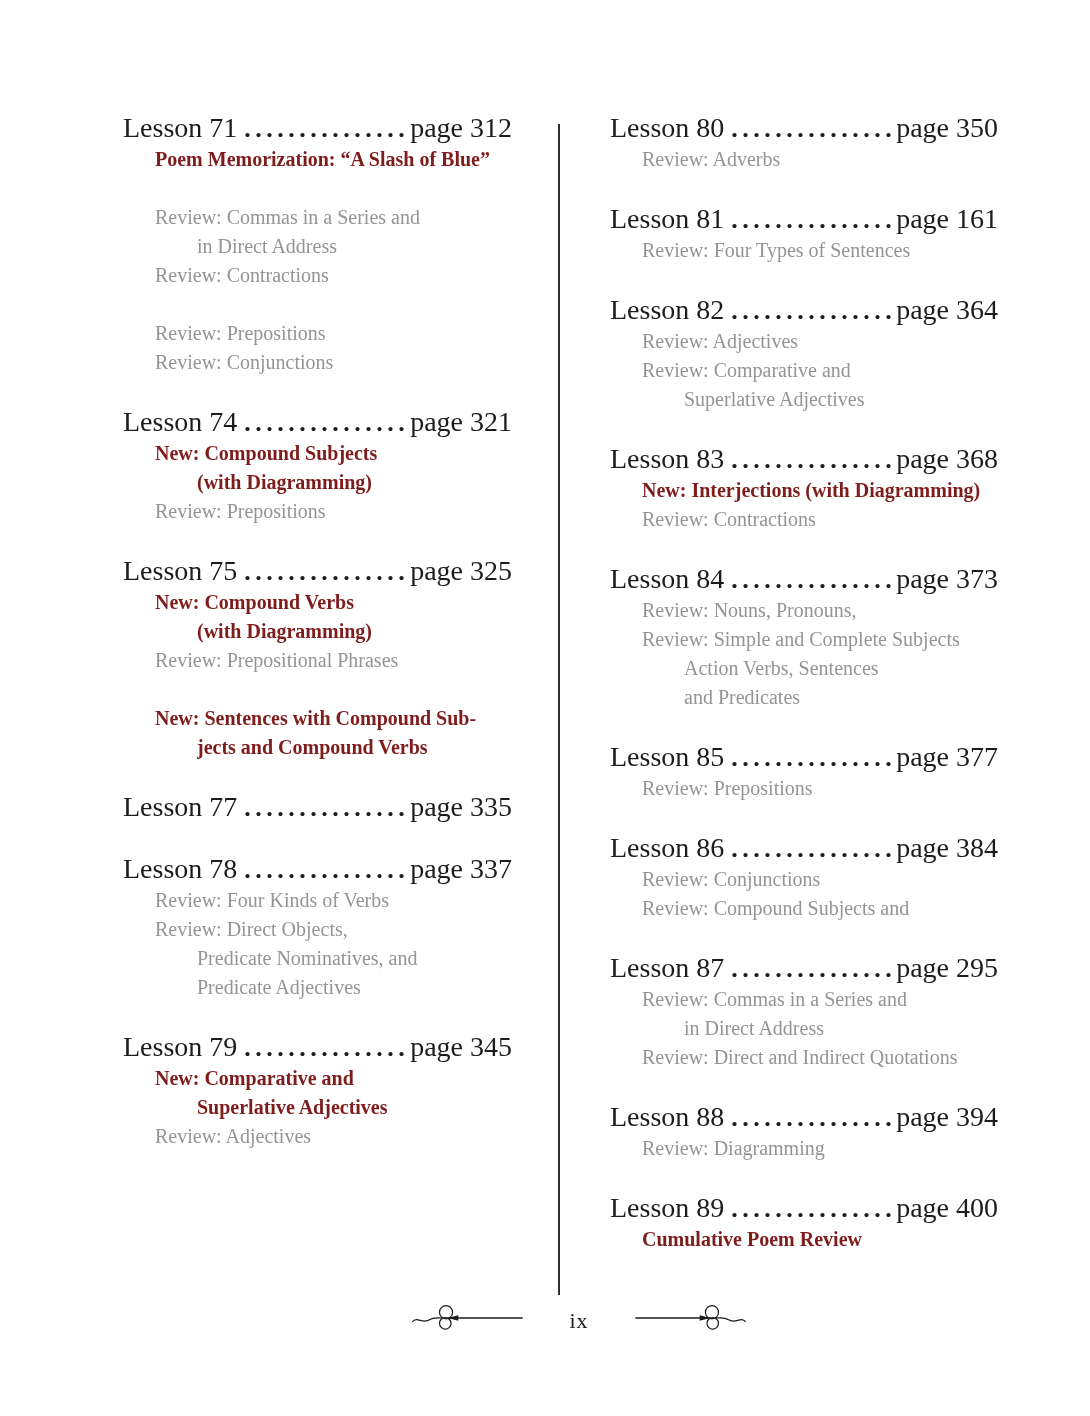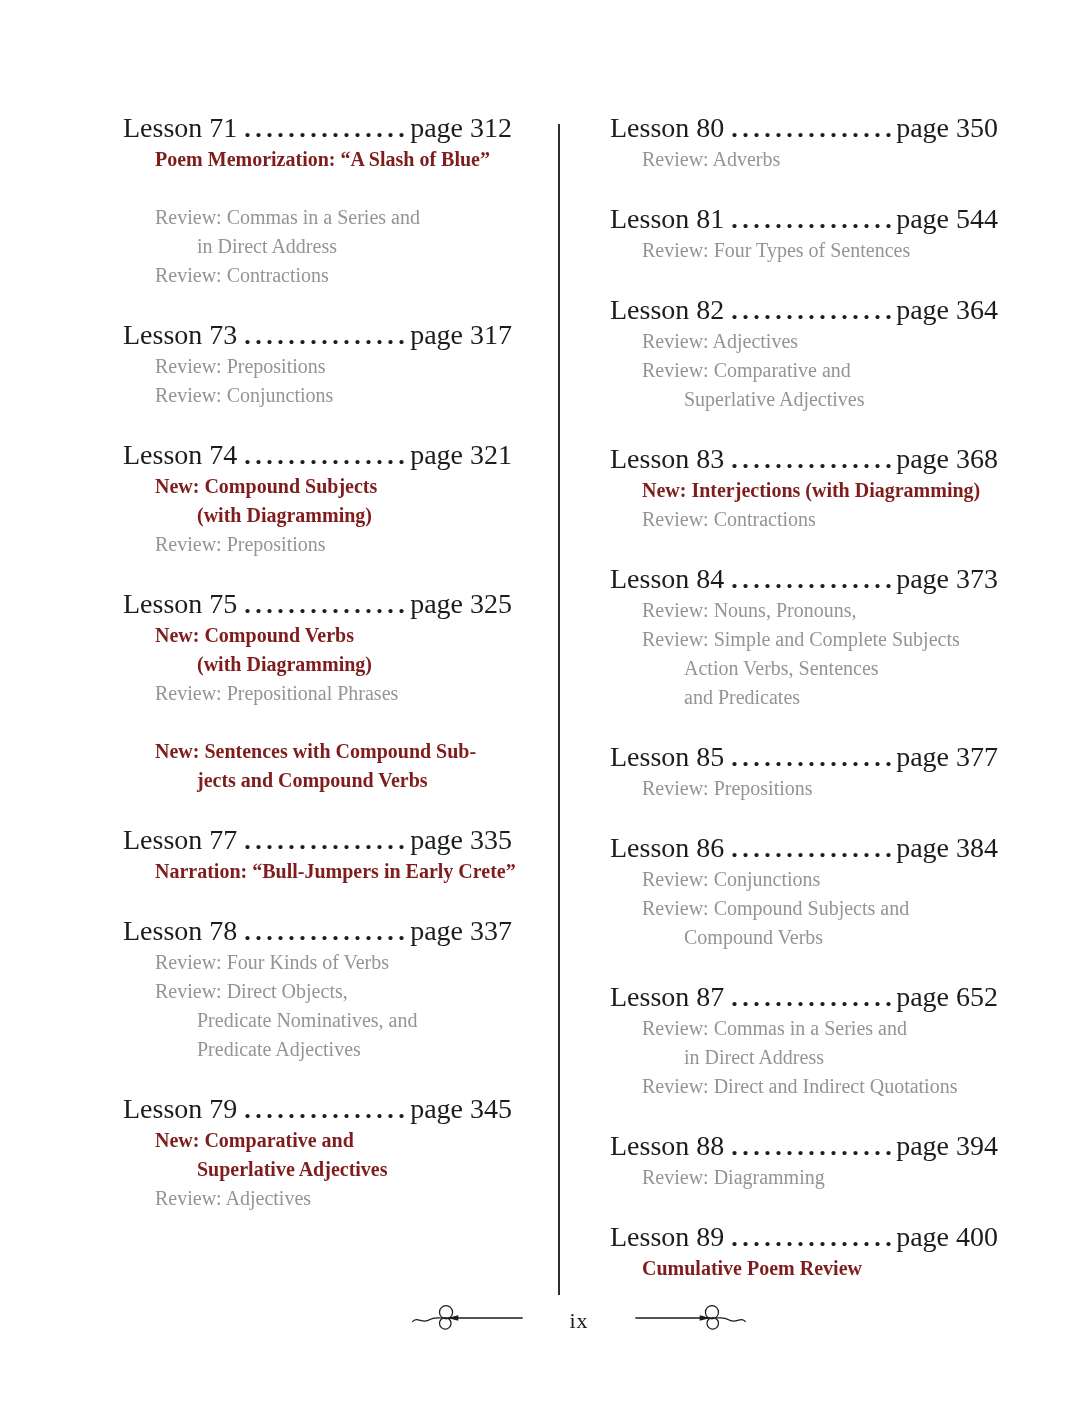--- a/index.html
+++ b/index.html
@@ -106,25 +106,20 @@
             <span class="page">page 312</span>
           </div>
           <div class="sub new">Poem Memorization: “A Slash of Blue”</div>
         </div>
         <div class="entry">
           <div class="sub review">Review: Commas in a Series and</div>
           <div class="sub review i2">in Direct Address</div>
           <div class="sub review">Review: Contractions</div>
         </div>
         <div class="entry">
-          <div class="head">
-            <span class="lesson">Lesson 73</span>
-            <span class="leader"></span>
-            <span class="page">page 317</span>
-          </div>
           <div class="sub review">Review: Prepositions</div>
           <div class="sub review">Review: Conjunctions</div>
         </div>
         <div class="entry">
           <div class="head">
             <span class="lesson">Lesson 74</span>
             <span class="leader"></span>
             <span class="page">page 321</span>
           </div>
           <div class="sub new">New: Compound Subjects</div>
@@ -144,21 +139,20 @@
         <div class="entry">
           <div class="sub new">New: Sentences with Compound Sub-</div>
           <div class="sub new i2">jects and Compound Verbs</div>
         </div>
         <div class="entry">
           <div class="head">
             <span class="lesson">Lesson 77</span>
             <span class="leader"></span>
             <span class="page">page 335</span>
           </div>
-          <div class="sub new">Narration: “Bull-Jumpers in Early Crete”</div>
         </div>
         <div class="entry">
           <div class="head">
             <span class="lesson">Lesson 78</span>
             <span class="leader"></span>
             <span class="page">page 337</span>
           </div>
           <div class="sub review">Review: Four Kinds of Verbs</div>
           <div class="sub review">Review: Direct Objects,</div>
           <div class="sub review i2">Predicate Nominatives, and</div>
@@ -182,21 +176,21 @@
             <span class="lesson">Lesson 80</span>
             <span class="leader"></span>
             <span class="page">page 350</span>
           </div>
           <div class="sub review">Review: Adverbs</div>
         </div>
         <div class="entry">
           <div class="head">
             <span class="lesson">Lesson 81</span>
             <span class="leader"></span>
-            <span class="page">page 544</span>
+            <span class="page">page 161</span>
           </div>
           <div class="sub review">Review: Four Types of Sentences</div>
         </div>
         <div class="entry">
           <div class="head">
             <span class="lesson">Lesson 82</span>
             <span class="leader"></span>
             <span class="page">page 364</span>
           </div>
           <div class="sub review">Review: Adjectives</div>
@@ -232,27 +226,26 @@
           <div class="sub review">Review: Prepositions</div>
         </div>
         <div class="entry">
           <div class="head">
             <span class="lesson">Lesson 86</span>
             <span class="leader"></span>
             <span class="page">page 384</span>
           </div>
           <div class="sub review">Review: Conjunctions</div>
           <div class="sub review">Review: Compound Subjects and</div>
-          <div class="sub review i2">Compound Verbs</div>
         </div>
         <div class="entry">
           <div class="head">
             <span class="lesson">Lesson 87</span>
             <span class="leader"></span>
-            <span class="page">page 652</span>
+            <span class="page">page 295</span>
           </div>
           <div class="sub review">Review: Commas in a Series and</div>
           <div class="sub review i2">in Direct Address</div>
           <div class="sub review">Review: Direct and Indirect Quotations</div>
         </div>
         <div class="entry">
           <div class="head">
             <span class="lesson">Lesson 88</span>
             <span class="leader"></span>
             <span class="page">page 394</span>

